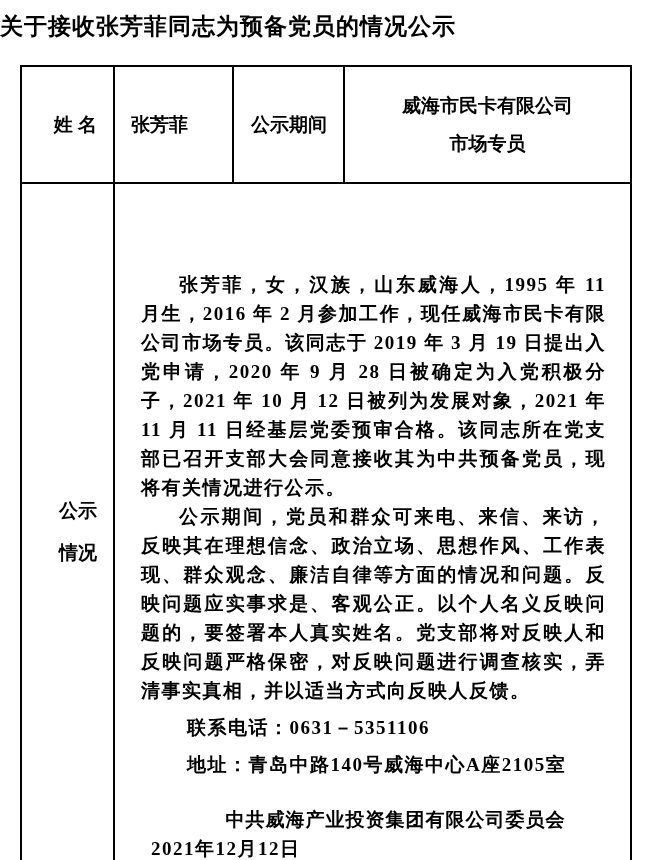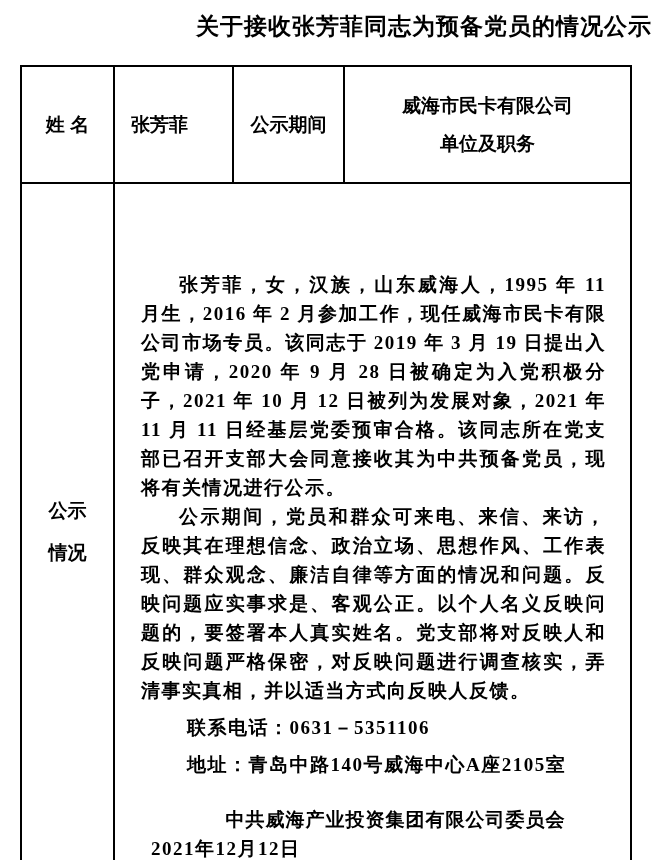--- a/index.html
+++ b/index.html
@@ -9,21 +9,21 @@
     height: 860px;
     margin: 0 auto;
     background: #ffffff;
     color: #000;
     font-family: "Liberation Serif", "DejaVu Serif", serif;
     overflow: hidden;
   }
   .doc-title {
     padding-top: 10px;
     width: 652px;
-    text-align: right;
+    text-align: left;
     font-family: "Liberation Sans", "DejaVu Sans", sans-serif;
     font-weight: bold;
     font-size: 23px;
     line-height: 32px;
     letter-spacing: 1px;
     margin-bottom: 23px;
   }
   table.notice {
     border-collapse: collapse;
     table-layout: fixed;
@@ -35,21 +35,21 @@
     padding: 16px;
     vertical-align: middle;
     font-size: 19px;
     overflow: hidden;
     font-weight: bold;
   }
   .hdr {
     font-family: "Liberation Sans", "DejaVu Sans", sans-serif;
     font-weight: bold;
     font-size: 20px;
-    text-align: center;
+    text-align: right;
   }
   .val-center { text-align: left; }
   .unit-cell { text-align: center; line-height: 38px; }
   .row-name td { height: 83px; }
   .row-time td { height: 78px; }
   .row-status td { height: 610px; }
   .status-label { line-height: 42px; }
   .status-body {
     vertical-align: top !important;
   }
@@ -97,21 +97,21 @@
       <col style="width:287px">
     </colgroup>
 
     <tbody>
         <tr class="row-name">
       <td class="hdr">姓  名</td>
       <td class="val-center">张芳菲</td>
       <td class="hdr">公示期间</td>
       <td class="unit-cell">
         <div>威海市民卡有限公司</div>
-        <div>单位及职务</div>
+        <div>市场专员</div>
       </td>
     </tr>
 
 
     <tr class="row-status">
       <td class="hdr status-label">
         <div>公示</div>
         <div>情况</div>
       </td>
       <td class="status-body" colspan="3">

